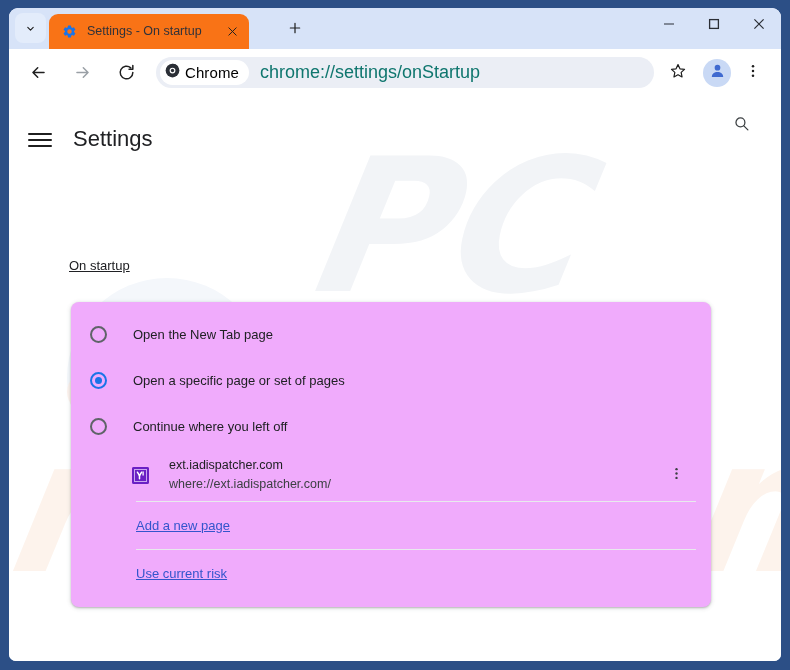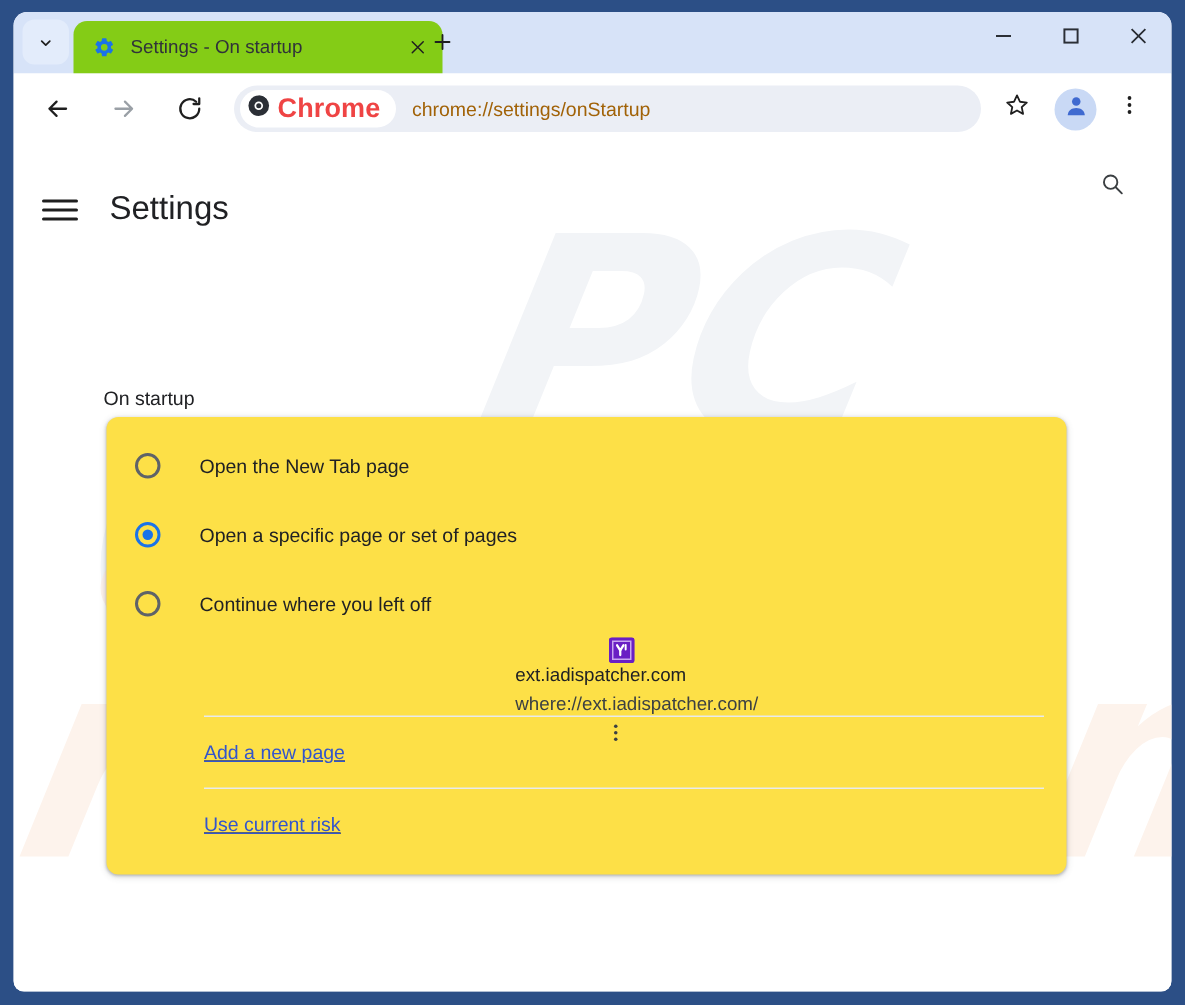--- a/index.html
+++ b/index.html
@@ -43,22 +43,22 @@
     border-radius: 8px;
     background: #e3ecfb;
     display: flex; align-items: center; justify-content: center;
     cursor: pointer;
   }
   #tab-search-button svg { display: block; }
 
   #tab-item {
     position: absolute;
     left: 40px; top: 6px;
-    width: 246px; height: 35px;
-    background: #84cc16;
+    width: 200px; height: 35px;
+    background: #f97316;
     border-radius: 9px 9px 0 0;
     display: flex;
     align-items: center;
     padding: 0 8px 0 12px;
     cursor: pointer;
   }
   #tab-favicon { width: 16px; height: 16px; flex: 0 0 16px; display:flex; align-items:center; justify-content:center;}
   #tab-title {
     flex: 1;
     margin-left: 10px;
@@ -133,30 +133,30 @@
   #chrome-badge {
     height: 25px;
     background: #ffffff;
     border-radius: 13px;
     display: flex;
     align-items: center;
     padding: 0 10px 0 5px;
     flex: 0 0 auto;
   }
   #chrome-badge-label {
-    font-size: 18px;
-    font-weight: bold;
-    color: #ef4444;
+    font-size: 15px;
+    font-weight: normal;
+    color: #000000;
     margin-left: 5px;
     letter-spacing: 0.1px;
   }
   #omnibox-url {
     margin-left: 11px;
-    font-size: 13px;
-    color: #a16207;
+    font-size: 18px;
+    color: #0f766e;
     white-space: nowrap;
     overflow: hidden;
   }
   #bookmark-button { margin-right: 3px; }
   #profile-button {
     width: 28px; height: 28px;
     border-radius: 50%;
     background: #c9d9f5;
     display: flex; align-items: center; justify-content: center;
     margin: 0 6px;
@@ -268,29 +268,30 @@
     border-radius: 50%;
     cursor: pointer;
   }
 
   
   #section-label {
     position: absolute;
     left: 60px; top: 162px;
     font-size: 13px;
     color: #202124;
+    text-decoration: underline;
   }
 
   
   #startup-card {
     position: absolute;
     left: 62px;
-    top: 182px;
+    top: 206px;
     width: 640px;
-    background: #fde047;
+    background: #f0abfc;
     border-radius: 8px;
     box-shadow: 0 1px 2px rgba(60,64,67,.3), 0 1px 4px 1px rgba(60,64,67,.12);
   }
 
   .radio-row {
     display: flex;
     align-items: center;
     height: 46px;
     padding-left: 19px;
     cursor: pointer;
@@ -322,21 +323,20 @@
   }
 
   
   #site-entry {
     position: relative;
     display: flex;
     align-items: center;
     height: 52px;
     padding-left: 61px;
     padding-right: 14px;
-    flex-direction: column;
   }
   #site-favicon {
     width: 17px; height: 17px;
     flex: 0 0 17px;
     background: #6a1fc4;
     border-radius: 2px;
     display: flex;
     align-items: center;
     justify-content: center;
     overflow: hidden;

